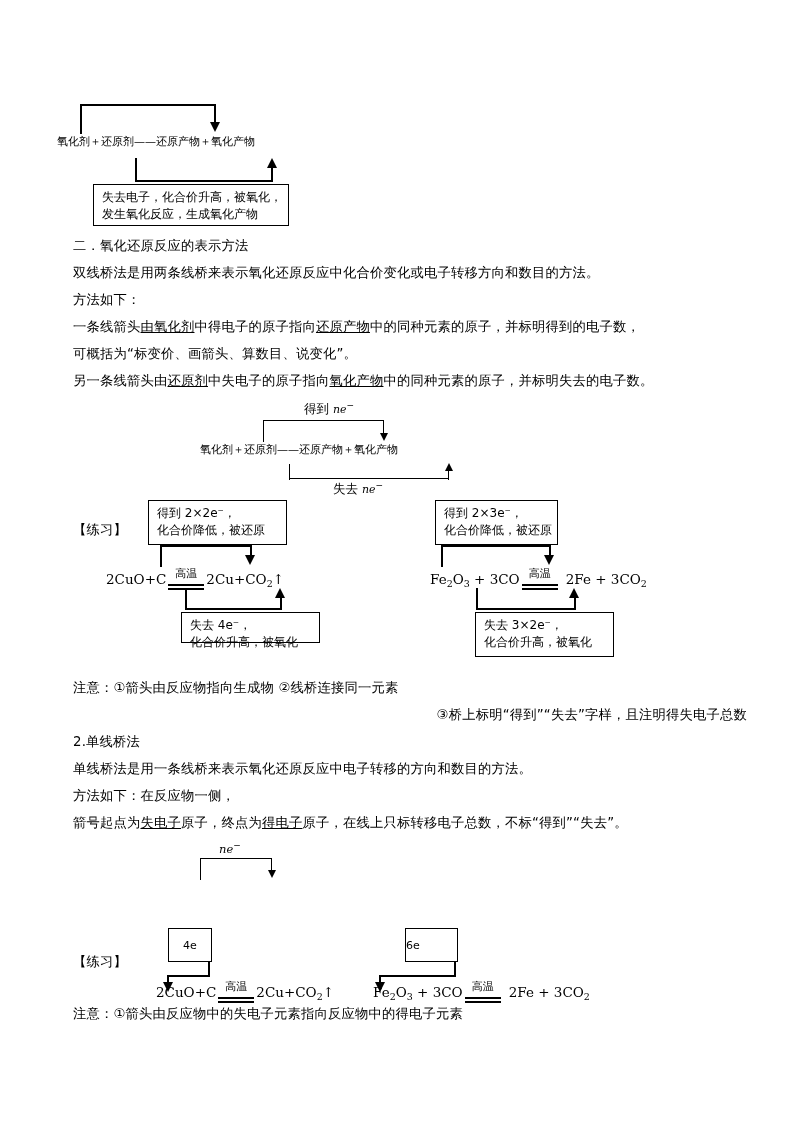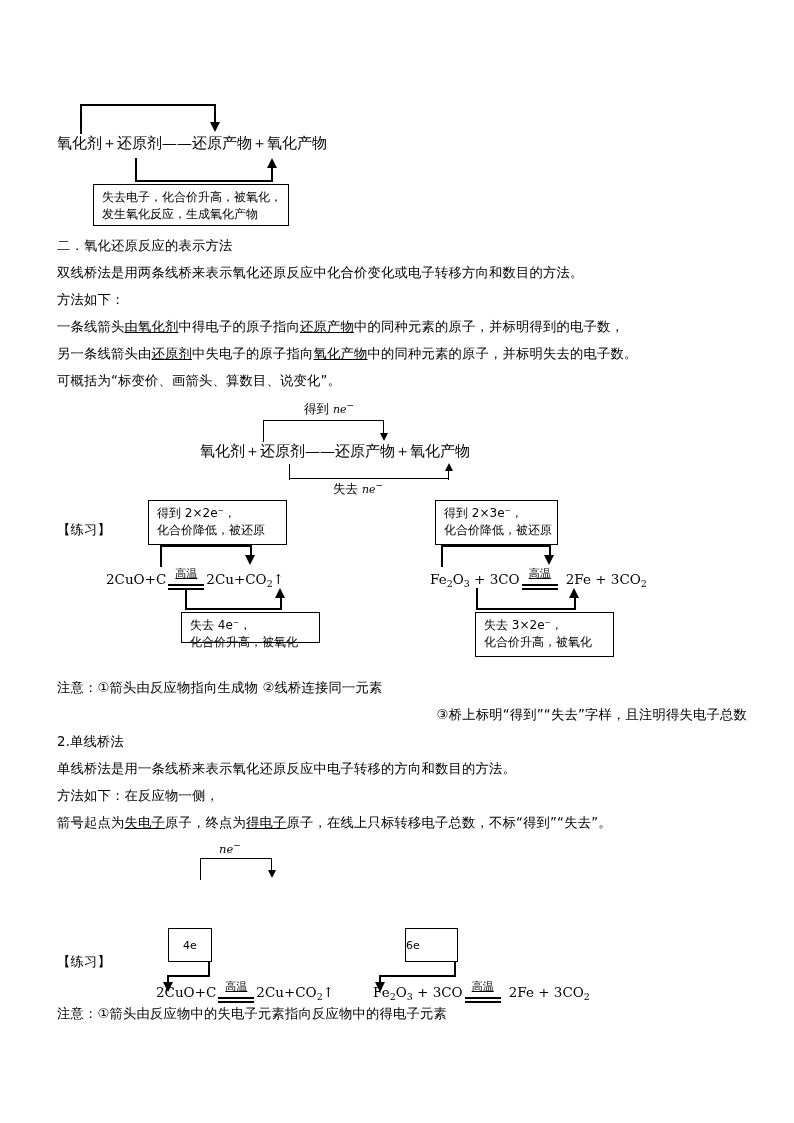--- a/index.html
+++ b/index.html
@@ -22,33 +22,33 @@
     position: absolute;
     left: 57px;
     top: 0;
     width: 690px;
   }
 
   
   .para {
     font-size: 13.3px;
     line-height: 23px;
-    margin: 0 0 4px 0;
+    margin: 0 0 4px 16px;
     letter-spacing: 0.2px;
     white-space: nowrap;
   }
   .ul { text-decoration: underline; }
   .indent { padding-left: 34px; text-align: right; }
 
   
   .diagram { position: relative; }
 
   .eqline {
     font-family: "DejaVu Serif", "Liberation Serif", serif;
-    font-size: 15px;
+    font-size: 11px;
     white-space: nowrap;
     letter-spacing: 0px;
   }
   .eqline.big { font-size: 19px; }
   .eq-sci {
     font-family: "DejaVu Serif", "Liberation Serif", serif;
     font-size: 13.5px;
     white-space: nowrap;
   }
   .eq-sci sub { font-size: 9.5px; }
@@ -107,21 +107,21 @@
   }
   .cond {
     display: inline-block;
     position: relative;
     text-align: center;
     font-size: 11px;
     line-height: 11px;
     vertical-align: middle;
     padding: 0 2px;
   }
-  .cond .t { display:block; margin-bottom: 1px; text-decoration: underline; }
+  .cond .t { display:block; margin-bottom: 1px; }
   .dbl-rule {
     display: inline-block;
     position: relative;
     width: 36px;
     height: 12px;
     vertical-align: middle;
   }
   .dbl-rule i {
     position: absolute; left: 0; right: 0; height: 1.6px; background: #000;
   }
@@ -154,24 +154,24 @@
     </div>
   </div>
 
   <div style="margin-top:8px;">
     <p class="para">二．氧化还原反应的表示方法</p>
     <p class="para">双线桥法是用两条线桥来表示氧化还原反应中化合价变化或电子转移方向和数目的方法。</p>
     <p class="para">方法如下：</p>
     <p class="para">
       <span>一条线箭头</span><span class="ul">由氧化剂</span><span>中得电子的原子指向</span><span class="ul">还原产物</span><span>中的同种元素的原子，并标明得到的电子数，</span>
     </p>
+    <p class="para">可概括为“标变价、画箭头、算数目、说变化”。</p>
     <p class="para">
       <span>另一条线箭头由</span><span class="ul">还原剂</span><span>中失电子的原子指向</span><span class="ul">氧化产物</span><span>中的同种元素的原子，并标明失去的电子数。</span>
     </p>
-    <p class="para">可概括为“标变价、画箭头、算数目、说变化”。</p>
   </div>
 
   <div class="diagram" style="height:90px; margin-top:8px;">
 
     <div class="lbl" style="left:247px; top:0px;">
       <span class="lbl-serif">得到</span><span class="eq-sci" style="font-style:italic; font-size:11px; margin-left:4px;">ne</span><sup class="e">−</sup>
     </div>
 
     <div class="vline thin" style="left:206px; top:20px; height:22px;"></div>
     <div class="hline thin" style="left:206px; top:20px; width:121px;"></div>

